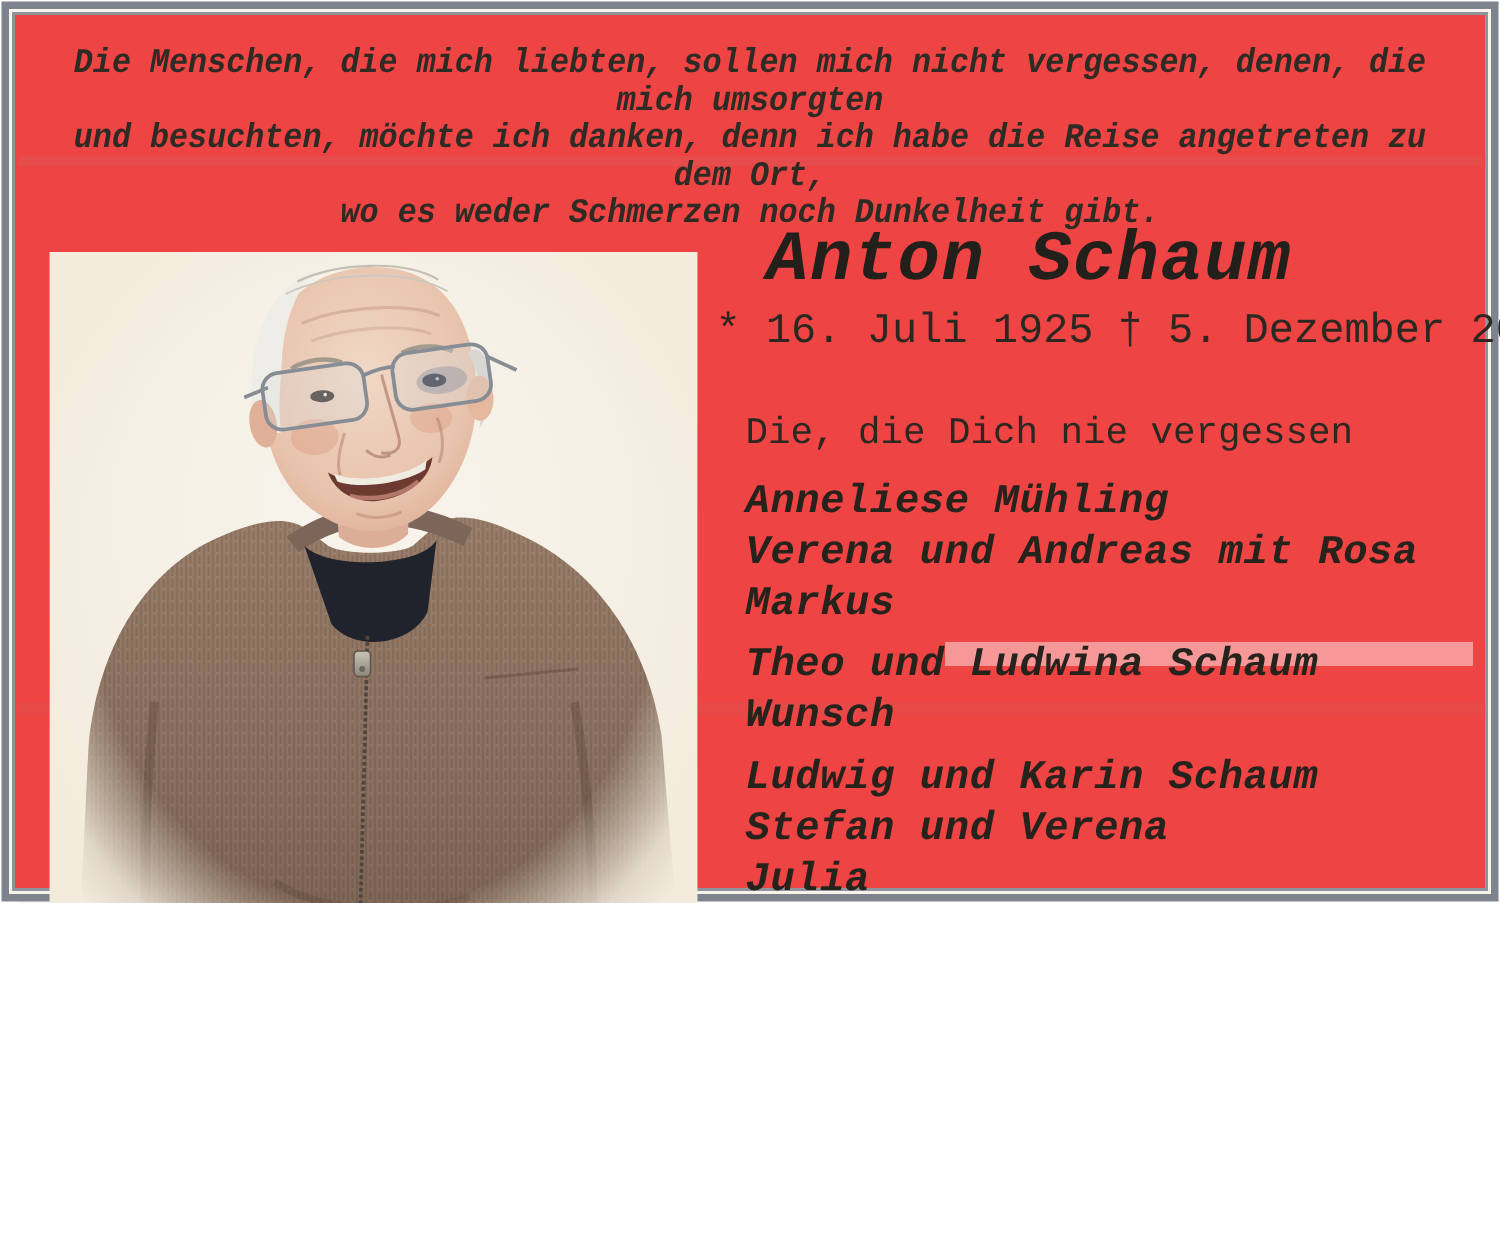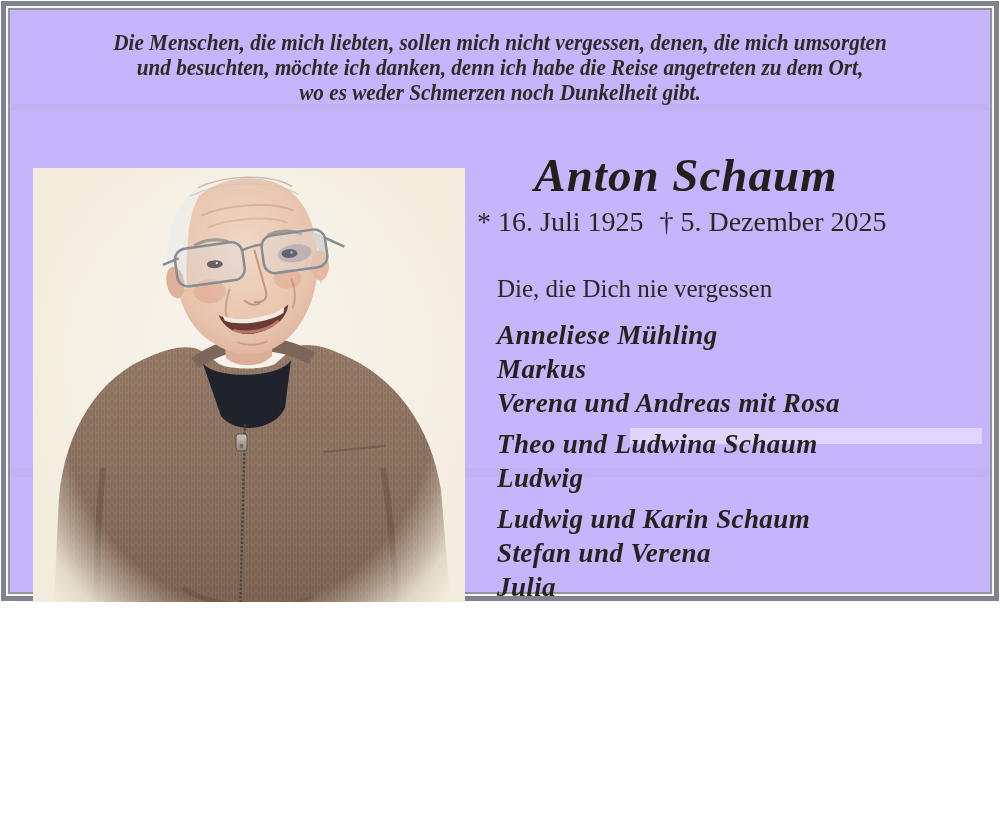--- a/index.html
+++ b/index.html
@@ -1,26 +1,26 @@
 <!DOCTYPE html>
 <html><head>
 <meta charset="utf-8">
 <style>
   html,body { margin:0; padding:0; background:#ffffff; }
   .sheet {
     position:relative;
     width:1000px; height:602px;
-    background:#c4b5fd;
+    background:#ef4444;
     box-shadow:
       inset 0 0 0 1px #ffffff,
       inset 0 0 0 6px #7e838d,
       inset 0 0 0 8px #f7f3ea,
       inset 0 0 0 10px #8f939b;
     overflow:hidden;
-    font-family:Liberation Serif, serif;
+    font-family:Liberation Mono, monospace;
     color:#2b2721;
   }
   
   .artifact { position:absolute; pointer-events:none; }
   .a1 { top:104px; left:12px; right:12px; height:7px; background:rgba(150,148,142,0.10); }
   .a2 { top:428px; left:630px; width:352px; height:16px; background:rgba(255,255,255,0.45); }
   .a3 { top:468px; left:12px; right:12px; height:9px; background:rgba(140,135,128,0.08); }
   .a4 { top:600px; left:12px; width:430px; height:10px; background:rgba(140,135,128,0.06); }
 
   .epigraph {
@@ -205,26 +205,26 @@
 
   <div class="dates">
     <span>* 16. Juli 1925</span>
     <span>† 5. Dezember 2025</span>
   </div>
 
   <div class="mourners">
     <div class="intro">Die, die Dich nie vergessen</div>
     <div class="group">
       <div class="mname">Anneliese Mühling</div>
+      <div class="mname">Verena und Andreas mit Rosa</div>
       <div class="mname">Markus</div>
-      <div class="mname">Verena und Andreas mit Rosa</div>
     </div>
     <div class="group">
       <div class="mname">Theo und Ludwina Schaum</div>
-      <div class="mname">Ludwig</div>
+      <div class="mname">Wunsch</div>
     </div>
     <div class="group">
       <div class="mname">Ludwig und Karin Schaum</div>
       <div class="mname">Stefan und Verena</div>
       <div class="mname">Julia</div>
     </div>
   </div>
 
 
 </div>

